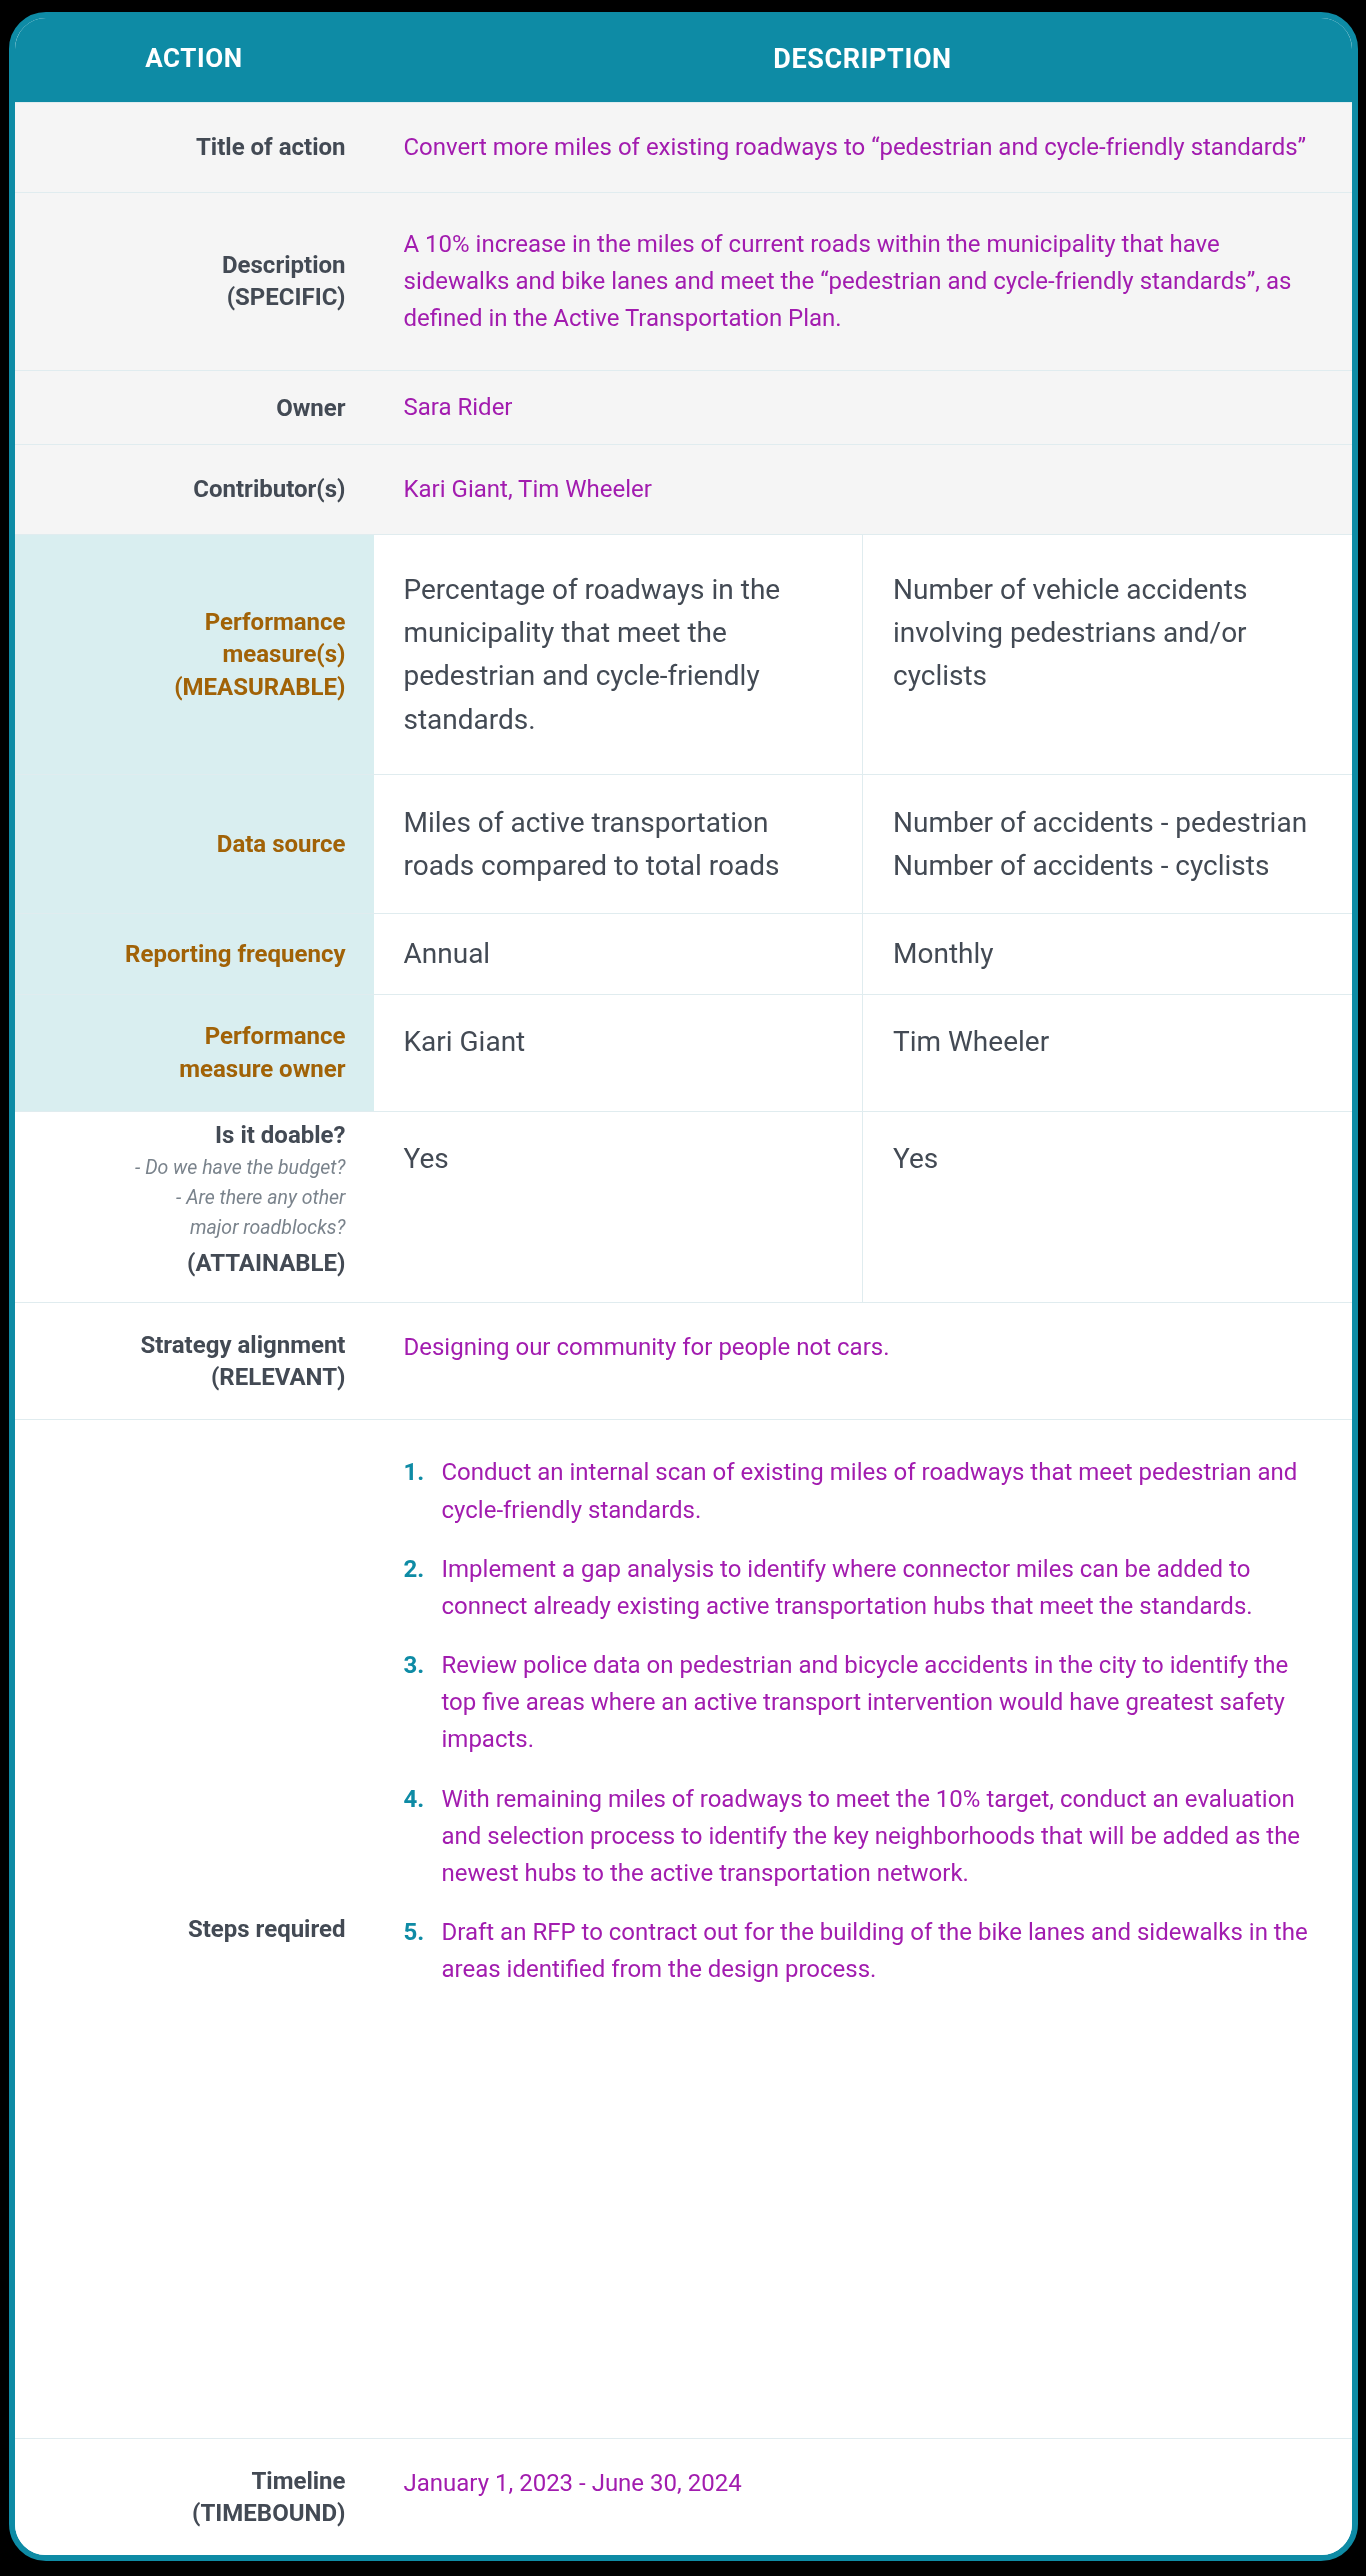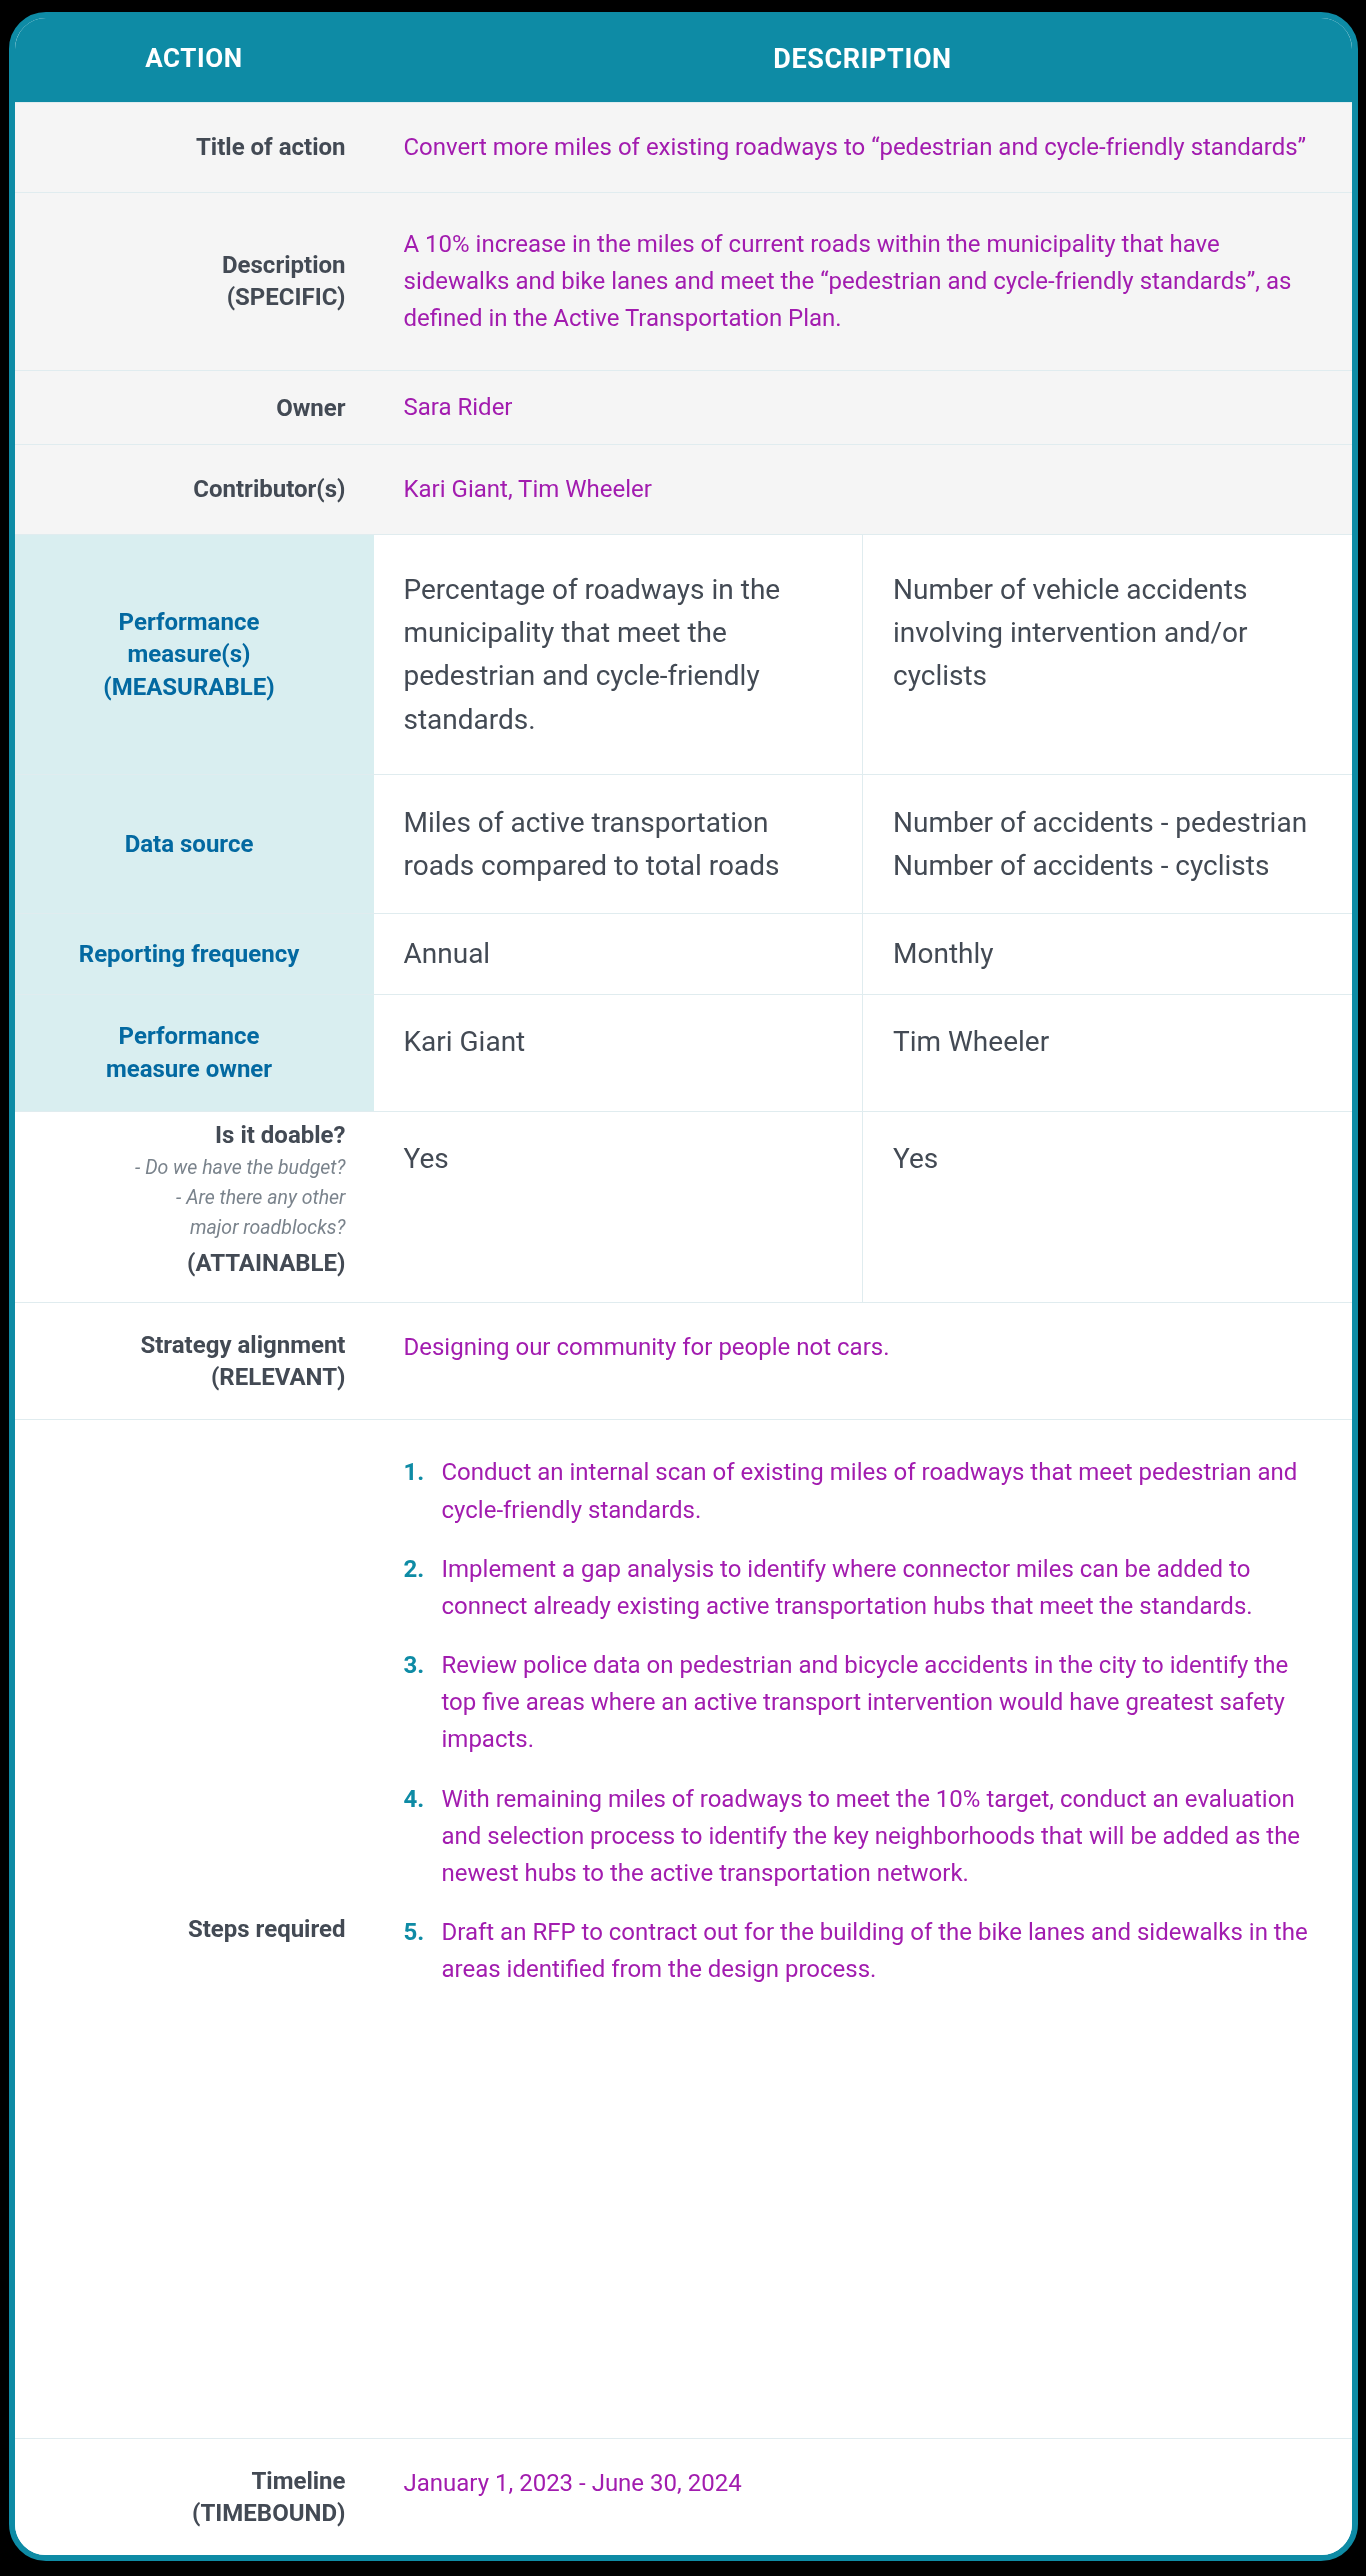--- a/index.html
+++ b/index.html
@@ -93,21 +93,21 @@
     line-height: 1.55;
   }
   .value-split .col + .col {
     border-left: 1.2px solid #e0ecef;
   }
 
   .bg-grey  { background: #f5f5f5; }
   .bg-teal  { background: #d9eef0; }
   .bg-white { background: #fff; }
 
-  .label.bg-teal { color: #0369a1; align-items: center; }
+  .label.bg-teal { color: #a16207; }
 
   ol.steps {
     list-style: none;
     counter-reset: step;
     margin: 0;
     padding: 0;
   }
   ol.steps li {
     counter-increment: step;
     position: relative;
@@ -169,21 +169,21 @@
     </div>
 
     <div class="row tall">
       <div class="label bg-teal">
         <span>Performance</span>
         <span>measure(s)</span>
         <span>(MEASURABLE)</span>
       </div>
       <div class="value-split">
         <div class="col bg-white">Percentage of roadways in the municipality that meet the pedestrian and cycle-friendly standards.</div>
-        <div class="col bg-white">Number of vehicle accidents involving intervention and/or cyclists</div>
+        <div class="col bg-white">Number of vehicle accidents involving pedestrians and/or cyclists</div>
       </div>
     </div>
 
     <div class="row">
       <div class="label bg-teal">Data source</div>
       <div class="value-split">
         <div class="col bg-white">Miles of active transportation roads compared to total roads</div>
         <div class="col bg-white">
           <div>Number of accidents - pedestrian</div>
           <div>Number of accidents - cyclists</div>

